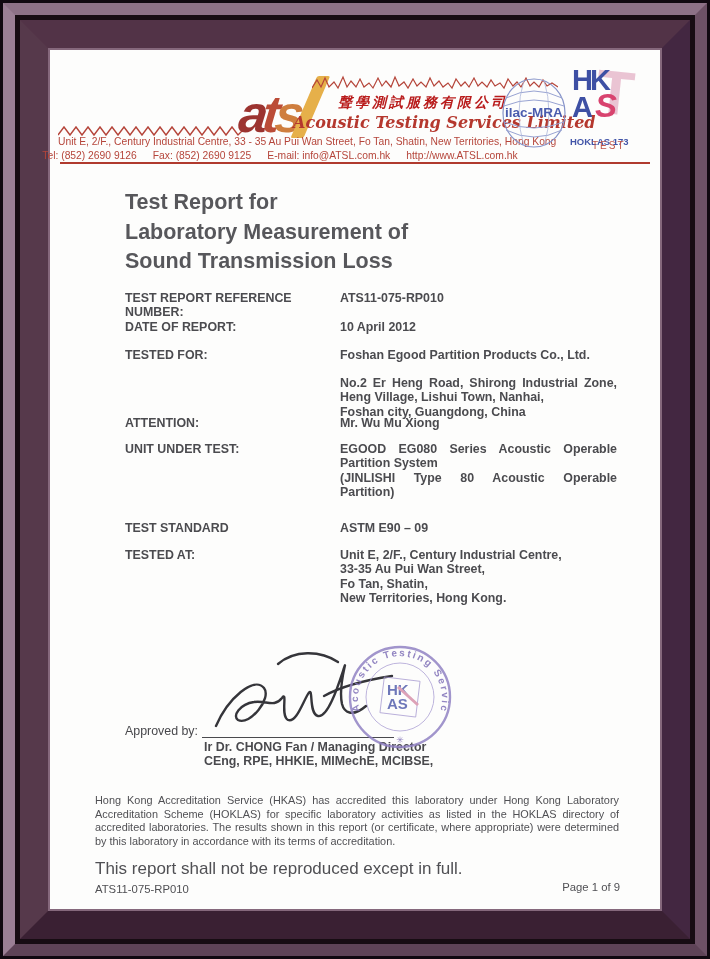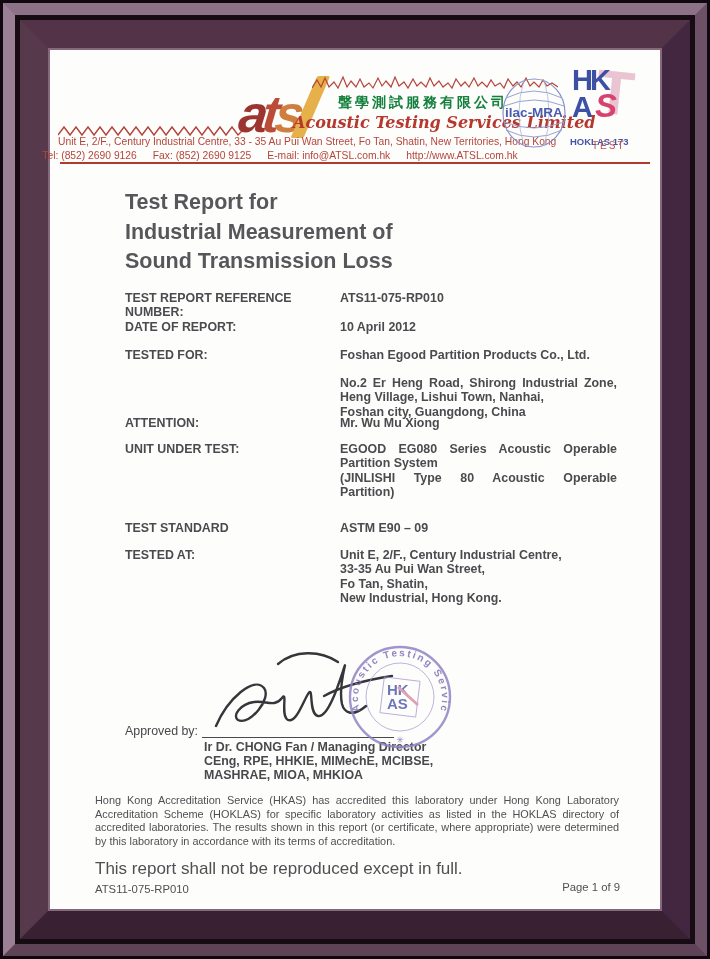--- a/index.html
+++ b/index.html
@@ -13,21 +13,21 @@
   .f4{border-style:solid;border-width:28px;border-color:#523347 #432741 #3a2033 #56394b;}
   .f5{border:2px solid #85687c;}
   .page{position:absolute;inset:0;background:#fdfdfc;}
   
   .logo-letters{position:absolute;left:190px;top:20px;font-weight:bold;font-style:italic;font-size:52px;letter-spacing:-5px;line-height:1;transform:skewX(-6deg);}
   .logo-letters span{display:inline-block;}
   .l-a{color:#9c3430;}
   .l-t{color:#bb4c37;}
   .l-s{color:#cf7e3e;}
   .l-slash{display:inline-block;width:13px;height:62px;background:#e6b04a;transform:skewX(-18deg) translateY(6px);margin-left:6px;border-radius:2px;}
-  .zh{position:absolute;left:288px;top:44px;width:175px;font-size:14px;font-weight:bold;color:#15803d;letter-spacing:3px;white-space:nowrap;}
+  .zh{position:absolute;left:288px;top:44px;width:175px;font-size:14px;font-weight:bold;color:#b91c1c;letter-spacing:3px;white-space:nowrap;font-style:italic;}
   .en-script{position:absolute;left:243px;top:63px;width:215px;font-family:"DejaVu Serif",serif;font-style:italic;font-weight:bold;font-size:16px;color:#b5382e;white-space:nowrap;}
   .addr{position:absolute;left:8px;top:86px;width:444px;text-align:center;font-size:10.3px;color:#b5453a;white-space:nowrap;}
   .contacts{position:absolute;left:8px;top:100px;width:444px;display:flex;justify-content:center;gap:16px;font-size:10.3px;color:#b5453a;white-space:nowrap;}
   .rule{position:absolute;left:10px;top:112px;width:590px;height:2px;background:#b03a2e;}
   
   .hkas{position:absolute;left:520px;top:16px;width:86px;height:100px;}
   .hkas .big-t{position:absolute;left:26px;top:-4px;font-size:62px;font-weight:bold;color:#eac4d3;transform:rotate(6deg);line-height:1;}
   .hkas .hk{position:absolute;left:2px;top:0;font-size:29px;font-weight:800;color:#3e50a4;letter-spacing:-3px;line-height:1;}
   .hkas .ha{position:absolute;left:2px;top:27px;font-size:29px;font-weight:800;color:#3e50a4;line-height:1;}
   .hkas .hs{position:absolute;left:25px;top:23px;font-size:33px;font-weight:800;font-style:italic;color:#d8436e;line-height:1;}
@@ -102,21 +102,21 @@
           <span class="ha">A</span>
           <span class="hs">S</span>
           <span class="hoklas">HOKLAS 173</span>
           <span class="test">TEST</span>
         </div>
 
         <div class="rule"></div>
 
         <div class="title">
           <div>Test Report for</div>
-          <div>Industrial Measurement of</div>
+          <div>Laboratory Measurement of</div>
           <div>Sound Transmission Loss</div>
         </div>
 
         <div class="fields">
           <div class="frow" style="top:0;">
             <div class="flabel">TEST REPORT REFERENCE NUMBER:</div>
             <div class="fvalue">ATS11-075-RP010</div>
           </div>
           <div class="frow" style="top:29px;">
             <div class="flabel">DATE OF REPORT:</div>
@@ -150,39 +150,38 @@
           <div class="frow" style="top:230px;">
             <div class="flabel">TEST STANDARD</div>
             <div class="fvalue">ASTM E90 – 09</div>
           </div>
           <div class="frow" style="top:257px;">
             <div class="flabel">TESTED AT:</div>
             <div class="fvalue">
               <div>Unit E, 2/F., Century Industrial Centre,</div>
               <div>33-35 Au Pui Wan Street,</div>
               <div>Fo Tan, Shatin,</div>
-              <div>New Industrial, Hong Kong.</div>
+              <div>New Territories, Hong Kong.</div>
             </div>
           </div>
         </div>
 
         <svg class="sig-svg" width="215" height="95" viewBox="0 0 215 95">
           <g fill="none" stroke="#35353a" stroke-width="2.4" stroke-linecap="round">
             <path d="M88 18 C104 4 130 4 148 16"></path>
             <path d="M26 80 C38 52 64 30 74 42 C82 52 60 80 48 74 C42 70 50 58 64 56 C76 54 84 62 92 52 C98 44 90 70 98 74 C106 77 112 58 118 48 C124 38 118 68 128 70 C138 72 148 40 154 22 C158 10 148 40 152 58 C154 66 162 72 176 60"></path>
             <path d="M134 50 C152 40 176 34 202 30"></path>
           </g>
         </svg>
 
         <div class="sig-line"></div>
         <div class="approved">Approved by:</div>
         <div class="namel">
           <div>Ir Dr. CHONG Fan / Managing Director</div>
           <div>CEng, RPE, HHKIE, MIMechE, MCIBSE,</div>
-          <div>MASHRAE, MIOA, MHKIOA</div>
         </div>
 
         <svg class="stamp" width="108" height="108" viewBox="0 0 108 108">
           <defs>
             <path id="stamp-arc" d="M14 68 A42 42 0 1 1 94 68"></path>
           </defs>
           <circle cx="54" cy="54" r="50" fill="none" stroke="#9283c4" stroke-width="2.4"></circle>
           <circle cx="54" cy="54" r="34" fill="none" stroke="#a99dd2" stroke-width=".9"></circle>
           <text font-size="10" font-weight="bold" fill="#8071b8" letter-spacing="2" font-family="Liberation Sans, sans-serif">
             <textPath href="#stamp-arc">Acoustic Testing Services Limited</textPath>

